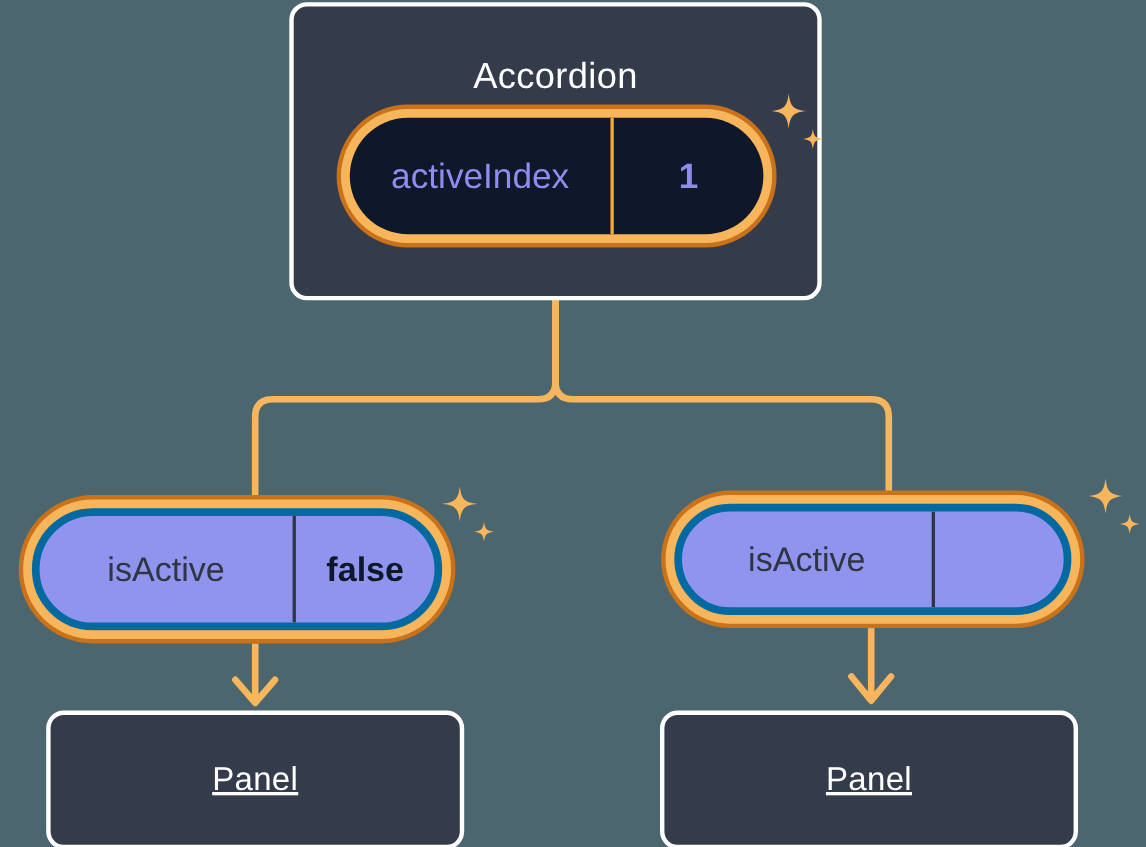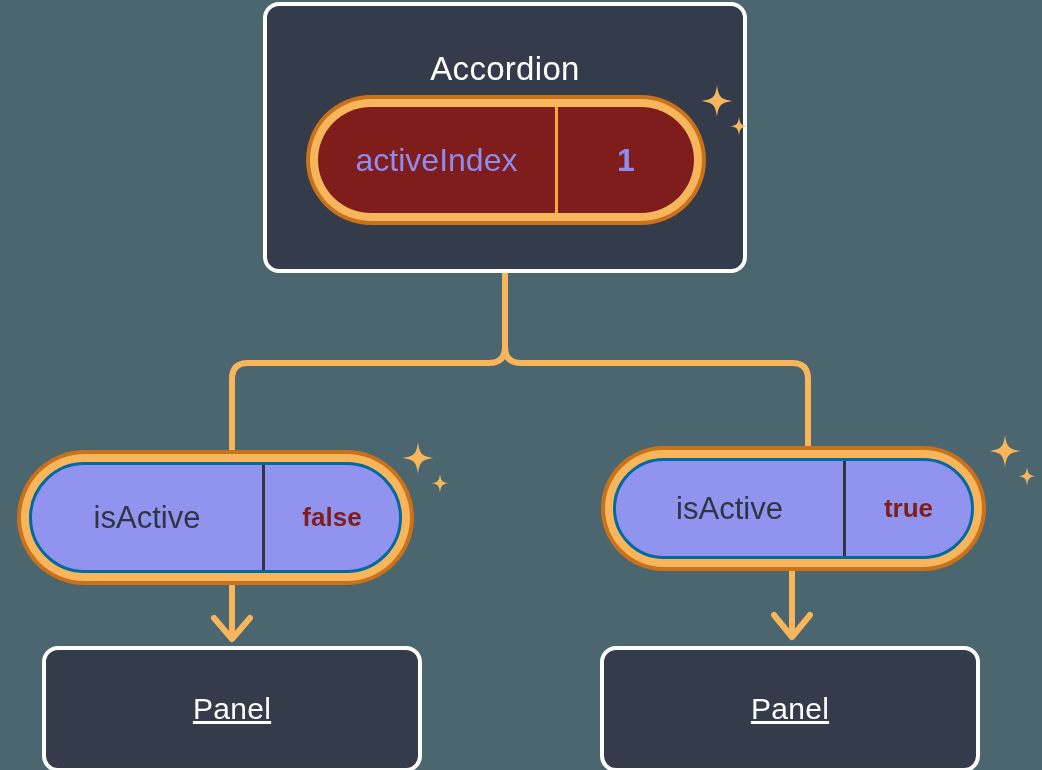--- a/index.html
+++ b/index.html
@@ -103,49 +103,49 @@
   .pill-key, .pill-val {
     display: flex;
     align-items: center;
     justify-content: center;
     white-space: nowrap;
   }
 
   
   #pill-activeindex { left: 306px; top: 95px; width: 400px; height: 130px; }
   #pill-activeindex .pill-inner {
-    background: #7f1d1d;
+    background: #0f172a;
     border: 0;
   }
   #pill-activeindex .pill-key {
     flex: 0 0 237px;
     color: #8e8cee;
     font-size: 32px;
     border-right: 3px solid #f2a93b;
   }
   #pill-activeindex .pill-val {
     flex: 1 1 auto;
     color: #8e8cee;
     font-size: 32px;
     font-weight: bold;
   }
 
   
   .pill-purple .pill-inner {
     background: #9094ef;
-    border: 3px solid #0369a1;
+    border: 7px solid #0369a1;
   }
   .pill-purple .pill-key {
     color: #2f3542;
     font-size: 31px;
     border-right: 3px solid #2f3542;
   }
   .pill-purple .pill-val {
-    color: #7f1d1d;
-    font-size: 26px;
+    color: #0f172a;
+    font-size: 31px;
     font-weight: bold;
   }
 
   #pill-isactive-left  { left: 17px;  top: 450px; width: 397px; height: 135px; }
   #pill-isactive-left .pill-key { flex: 0 0 230px; }
   #pill-isactive-left .pill-val { flex: 1 1 auto; }
 
   #pill-isactive-right { left: 601px; top: 446px; width: 385px; height: 125px; }
   #pill-isactive-right .pill-key { flex: 0 0 227px; }
   #pill-isactive-right .pill-val { flex: 1 1 auto; }
@@ -229,21 +229,20 @@
 
   <div class="card panel-card" id="panel-left">
     <div class="card-title">Panel</div>
   </div>
 
   <div class="pill-wrap pill-purple" id="pill-isactive-right">
     <div class="pill-outer">
       <div class="pill-mid">
         <div class="pill-inner">
           <div class="pill-key">isActive</div>
-          <div class="pill-val">true</div>
         </div>
       </div>
     </div>
   </div>
 
   <div class="sparkle-group" id="sparkle-right-pill">
     <svg width="62" height="62" viewBox="0 0 62 62">
       <path d="M26 2 C27.5 14 30 16.5 42 18 C30 19.5 27.5 22 26 34 C24.5 22 22 19.5 10 18 C22 16.5 24.5 14 26 2 Z" fill="#f7b65c"></path>
       <path d="M48 34 C48.9 41 50.2 42.4 57 43.3 C50.2 44.2 48.9 45.6 48 52.6 C47.1 45.6 45.8 44.2 39 43.3 C45.8 42.4 47.1 41 48 34 Z" fill="#f7b65c"></path>
     </svg>

